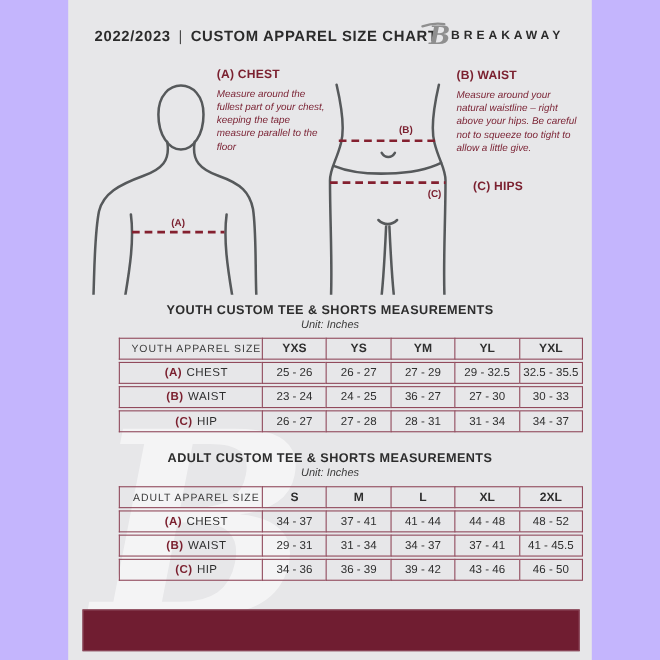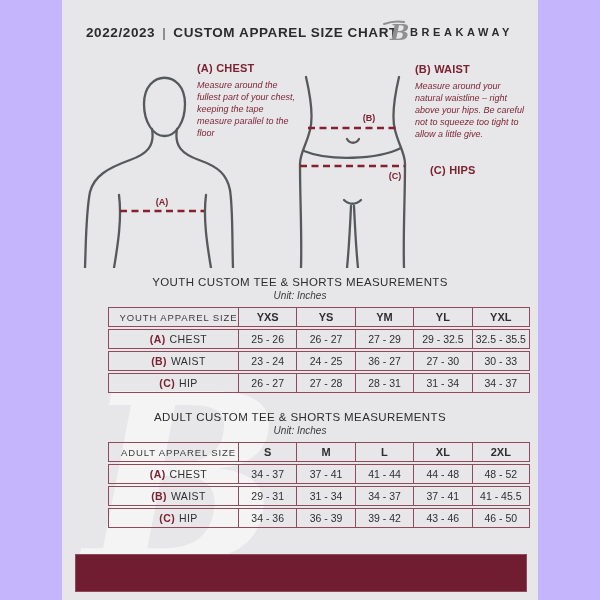--- a/index.html
+++ b/index.html
@@ -29,21 +29,21 @@
 
   
   .guide{position:absolute;color:var(--accent);}
   .guide h3{font-size:11px;font-weight:bold;letter-spacing:0.2px;margin-bottom:6px;color:var(--accent);}
   .guide p{font-size:9px;font-style:italic;line-height:1.32;white-space:pre-line;color:#7c2536;}
   .guide-a{left:135px;top:62px;width:104px;}
   .guide-b{left:353px;top:63px;width:112px;}
   .guide-c{left:368px;top:164px;width:114px;}
 
   
-  .sec-title{position:absolute;left:0;width:476px;text-align:center;font-size:11.5px;font-weight:normal;letter-spacing:0.4px;color:#2d2d2d;z-index:2;}
+  .sec-title{position:absolute;left:0;width:476px;text-align:center;font-size:11.5px;font-weight:bold;letter-spacing:0.4px;color:#2d2d2d;z-index:2;}
   .sec-unit{position:absolute;left:0;width:476px;text-align:center;font-size:10px;font-style:italic;color:#3a3a3a;z-index:2;}
   .t-youth-title{top:276px;} .t-youth-unit{top:290px;}
   .t-adult-title{top:411px;} .t-adult-unit{top:425px;}
 
   
   table.size-table{position:absolute;left:26px;width:422px;border-collapse:separate;border-spacing:0 2px;table-layout:fixed;z-index:2;margin-left:20px;}
   .tbl-youth{top:305px;} .tbl-adult{top:440px;}
   table.size-table td{height:20px;vertical-align:middle;text-align:center;
     border-top:1px solid var(--line);border-bottom:1px solid var(--line);border-left:1px solid var(--line);}
   table.size-table td:last-child{border-right:1px solid var(--line);}

